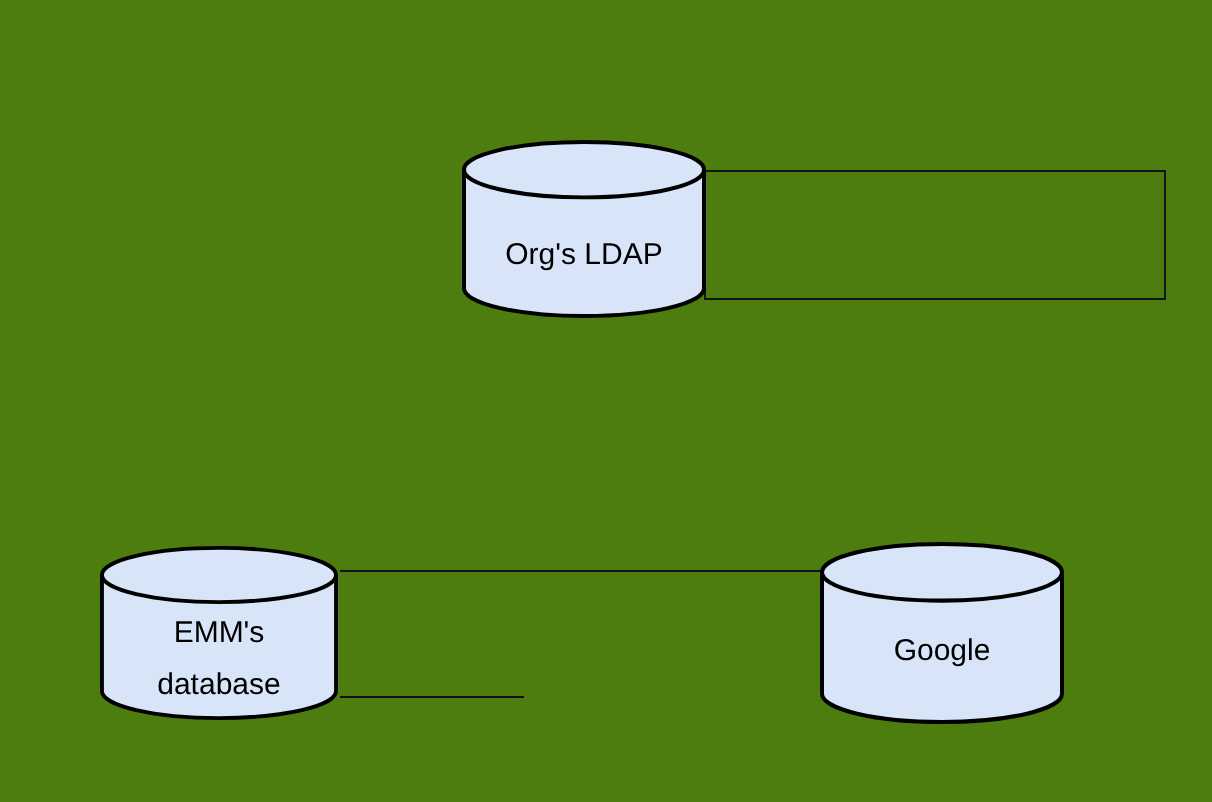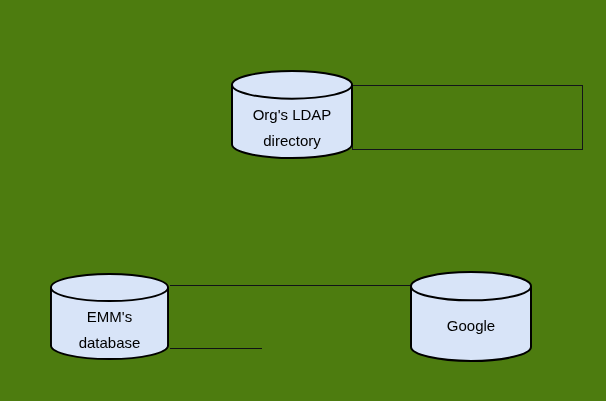--- a/index.html
+++ b/index.html
@@ -72,21 +72,20 @@
 
   <div class="node node-ldap">
     <svg viewBox="0 0 122 90" preserveAspectRatio="none">
       <g stroke="#000000" stroke-width="2" fill="#d8e4f8">
         <path d="M1,15 L1,75 A60,14 0 0,0 121,75 L121,15"></path>
         <ellipse cx="61" cy="15" rx="60" ry="14"></ellipse>
       </g>
     </svg>
     <div class="label">
       <span>Org's LDAP</span>
-      <span>directory</span>
     </div>
   </div>
 
   <div class="node node-google">
     <svg viewBox="0 0 122 90" preserveAspectRatio="none">
       <g stroke="#000000" stroke-width="2" fill="#d8e4f8">
         <path d="M1,15 L1,75 A60,14 0 0,0 121,75 L121,15"></path>
         <ellipse cx="61" cy="15" rx="60" ry="14"></ellipse>
       </g>
     </svg>

